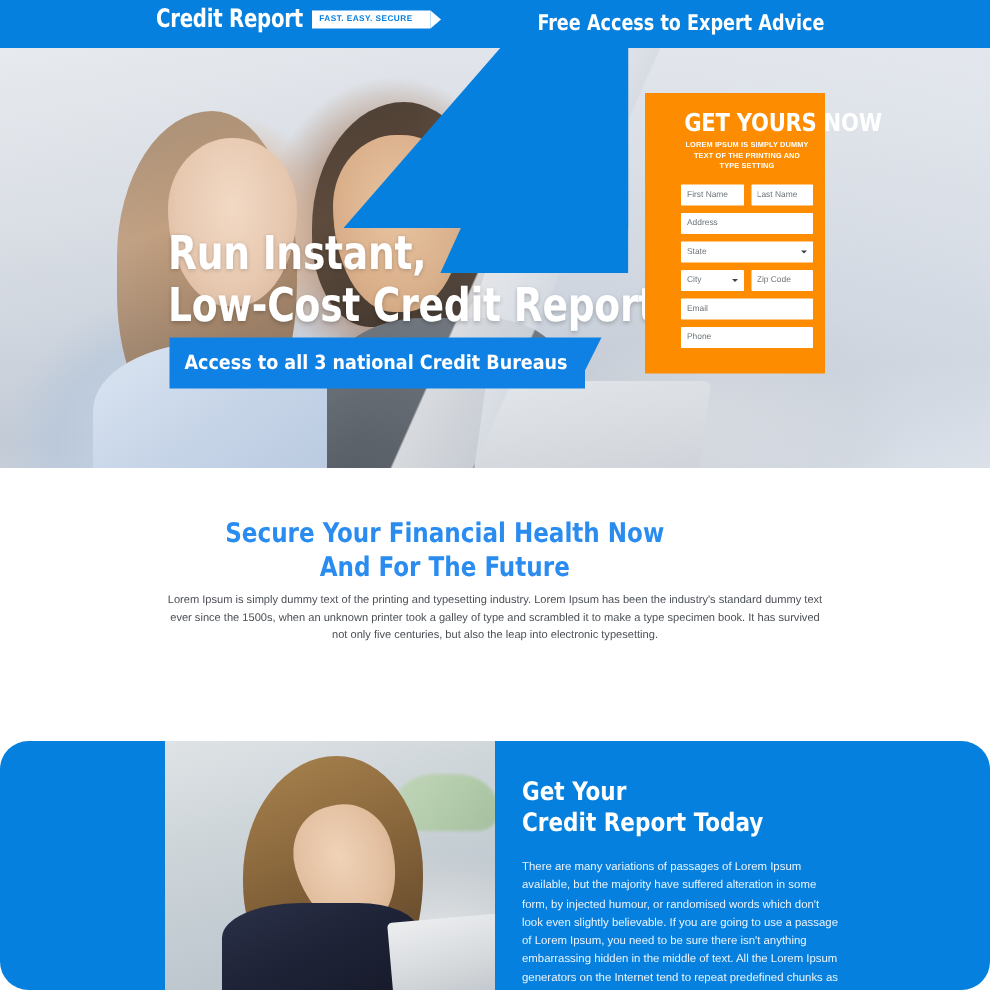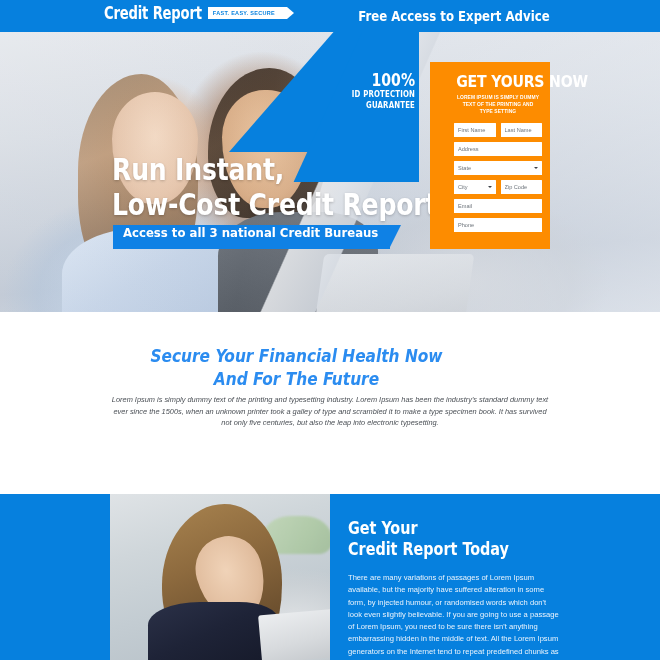--- a/index.html
+++ b/index.html
@@ -171,23 +171,23 @@
     line-height:35px;
     letter-spacing:-0.2px;
     transform:scaleX(0.9); transform-origin:left top;
     text-shadow:0 1px 3px rgba(0,0,0,0.22);
     white-space:nowrap;
   }
   .hero-sub{
     position:absolute; left:113px; top:193px;
     background:#0F81E5;
     color:#ffffff;
-    height:24px;
+    height:34px;
     padding:0 12px 0 10px;
-    display:flex; align-items:flex-start;
+    display:flex; align-items:center;
     font-family:"DejaVu Sans Condensed","Liberation Sans Narrow","Liberation Sans",sans-serif;
     font-size:13px; font-weight:700;
     white-space:nowrap;
   }
   .hero-sub:after{
     content:""; position:absolute; right:-11px; top:0;
     width:0;height:0;
     border-top:22px solid #0F81E5;
     border-right:11px solid transparent;
   }
@@ -259,21 +259,20 @@
     font-size:7.6px; font-weight:700;
     letter-spacing:0.8px;
     cursor:pointer;
   }
 
   
   .mid{
     position:relative;
     width:593px; height:182px;
     background:#ffffff;
-    font-style:italic;
   }
   .mid-h{
     position:absolute; left:0; right:0; top:32px;
     text-align:center;
     color:#2B8CF0;
     font-family:"DejaVu Sans Condensed","Liberation Sans Narrow","Liberation Sans",sans-serif;
     font-size:18px; font-weight:700;
     line-height:23px;
     transform:scaleX(0.95);
   }
@@ -284,20 +283,21 @@
     font-size:7.4px;
     line-height:11.6px;
   }
 
   
   .bottom{
     position:relative;
     width:660px; height:166px;
     background:#0680DE;
     overflow:hidden;
+    border-radius:19px;
   }
   .bot-photo{
     position:absolute; left:110px; top:0;
     width:220px; height:166px;
     overflow:hidden;
     background:
       radial-gradient(ellipse 70px 90px at 105px 95px, rgba(225,190,160,0.95) 0%, rgba(205,168,138,0.6) 55%, rgba(190,158,130,0) 78%),
       radial-gradient(ellipse 120px 70px at 185px 130px, rgba(228,230,232,0.9) 0%, rgba(210,213,216,0.5) 58%, rgba(210,213,216,0) 80%),
       linear-gradient(165deg,#dfe3e6 0%,#cfd6da 30%,#c3ccd2 60%,#b5bfc6 100%);
   }
@@ -375,25 +375,20 @@
     <div class="hero-face-r"></div>
     <div class="hero-shirt-l"></div>
     <div class="hero-shirt-r"></div>
     <div class="hero-laptop"></div>
     <div class="hero-wash"></div>
   </div>
   <div class="hero-wedge-white"></div>
   <div class="hero-blue-wedge"></div>
   <div class="hero-blue-wedge2"></div>
 
-  <div class="badge">
-    <div class="badge-pct">100%</div>
-    <div class="badge-l1">ID PROTECTION</div>
-    <div class="badge-l2">GUARANTEE</div>
-  </div>
 
   <div class="hero-title">
     <div>Run Instant,</div>
     <div>Low-Cost Credit Reports</div>
   </div>
 
   <div class="hero-sub">
     <span>Access to all 3 national Credit Bureaus</span>
   </div>
 

